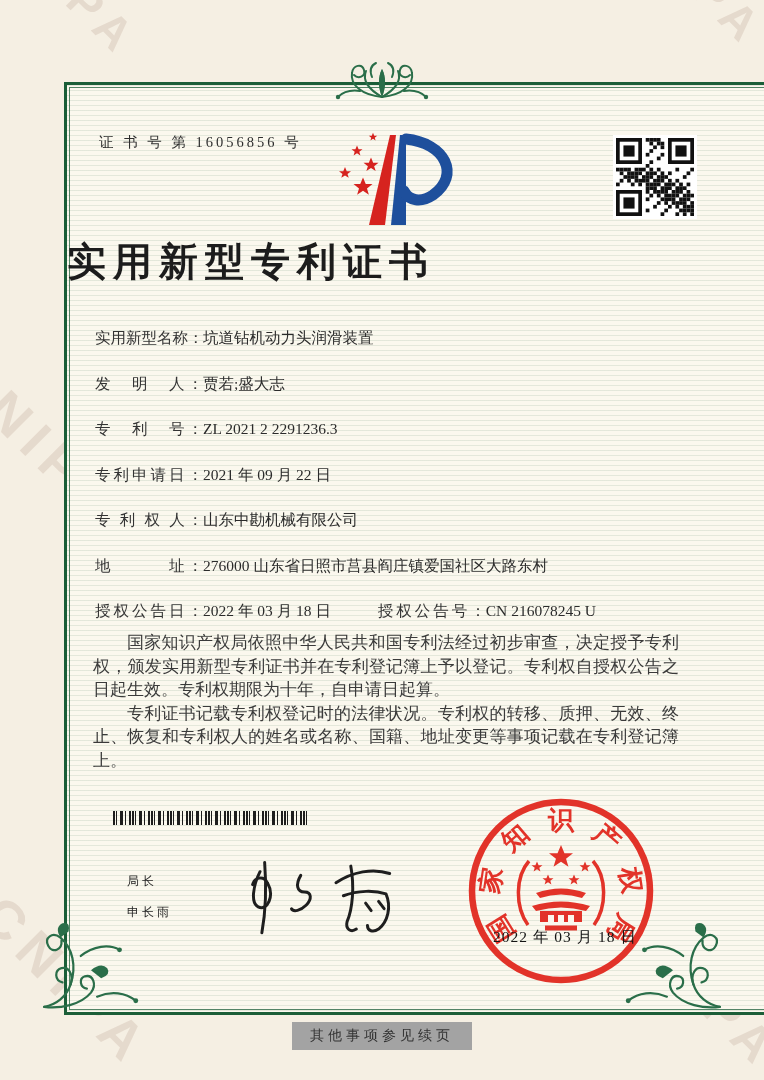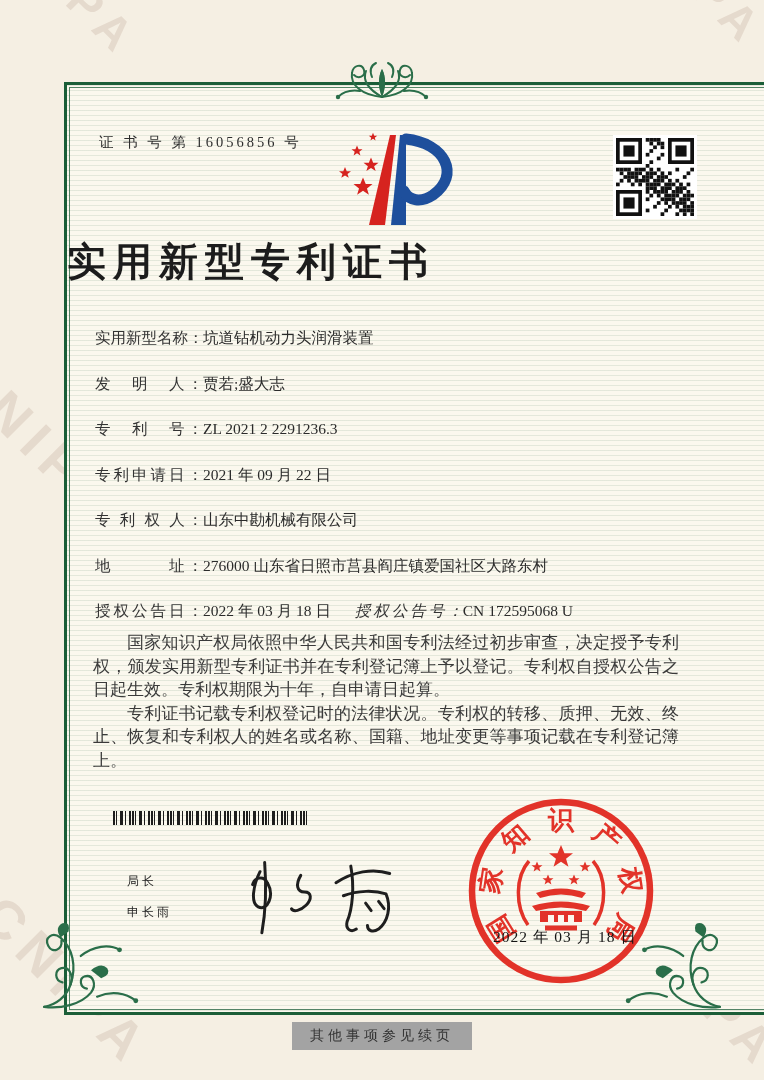--- a/index.html
+++ b/index.html
@@ -35,21 +35,21 @@
   .title {
     position:absolute; left:0; top:150px; width:100%; 
     font-size:39px; font-weight:700; letter-spacing:7px; color:#1c1c1c;
   }
   .fields { position:absolute; left:28px; top:240px; width:600px; color:#333; }
   .frow { font-size:15.5px; line-height:25px; margin-bottom:20.5px; white-space:nowrap; }
   .f-label {
     display:inline-block; width:108px; text-align:justify; text-align-last:justify;
     vertical-align:top; color:#333;
   }
-  .f-label.second { margin-left:20px;font-style:italic; }
+  .f-label.second { margin-left:43px; }
   .f-value { color:#2b2b2b; }
   .paras {
     position:absolute; left:26px; top:546px; width:586px;
     font-size:17px; line-height:23.5px; text-align:justify; color:#3a3a3a;
   }
   .paras p { text-indent:2em; }
   .barcode {
     position:absolute; left:46px; top:726px; width:197px; height:14px;
     background:repeating-linear-gradient(90deg,
       #1d1d1d 0 2px, transparent 2px 3px,
@@ -311,21 +311,21 @@
         <span class="f-label">专利申请日：</span><span class="f-value">2021 年 09 月 22 日</span>
       </div>
       <div class="frow">
         <span class="f-label">专 利 权 人：</span><span class="f-value">山东中勘机械有限公司</span>
       </div>
       <div class="frow">
         <span class="f-label">地　　　址：</span><span class="f-value">276000 山东省日照市莒县阎庄镇爱国社区大路东村</span>
       </div>
       <div class="frow">
         <span class="f-label">授权公告日：</span><span class="f-value">2022 年 03 月 18 日</span>
-        <span class="f-label second">授权公告号：</span><span class="f-value">CN 172595068 U</span>
+        <span class="f-label second">授权公告号：</span><span class="f-value">CN 216078245 U</span>
       </div>
     </div>
 
     <div class="paras">
       <p>国家知识产权局依照中华人民共和国专利法经过初步审查，决定授予专利权，颁发实用新型专利证书并在专利登记簿上予以登记。专利权自授权公告之日起生效。专利权期限为十年，自申请日起算。</p>
       <p>专利证书记载专利权登记时的法律状况。专利权的转移、质押、无效、终止、恢复和专利权人的姓名或名称、国籍、地址变更等事项记载在专利登记簿上。</p>
     </div>
 
     <div class="barcode"></div>
 

